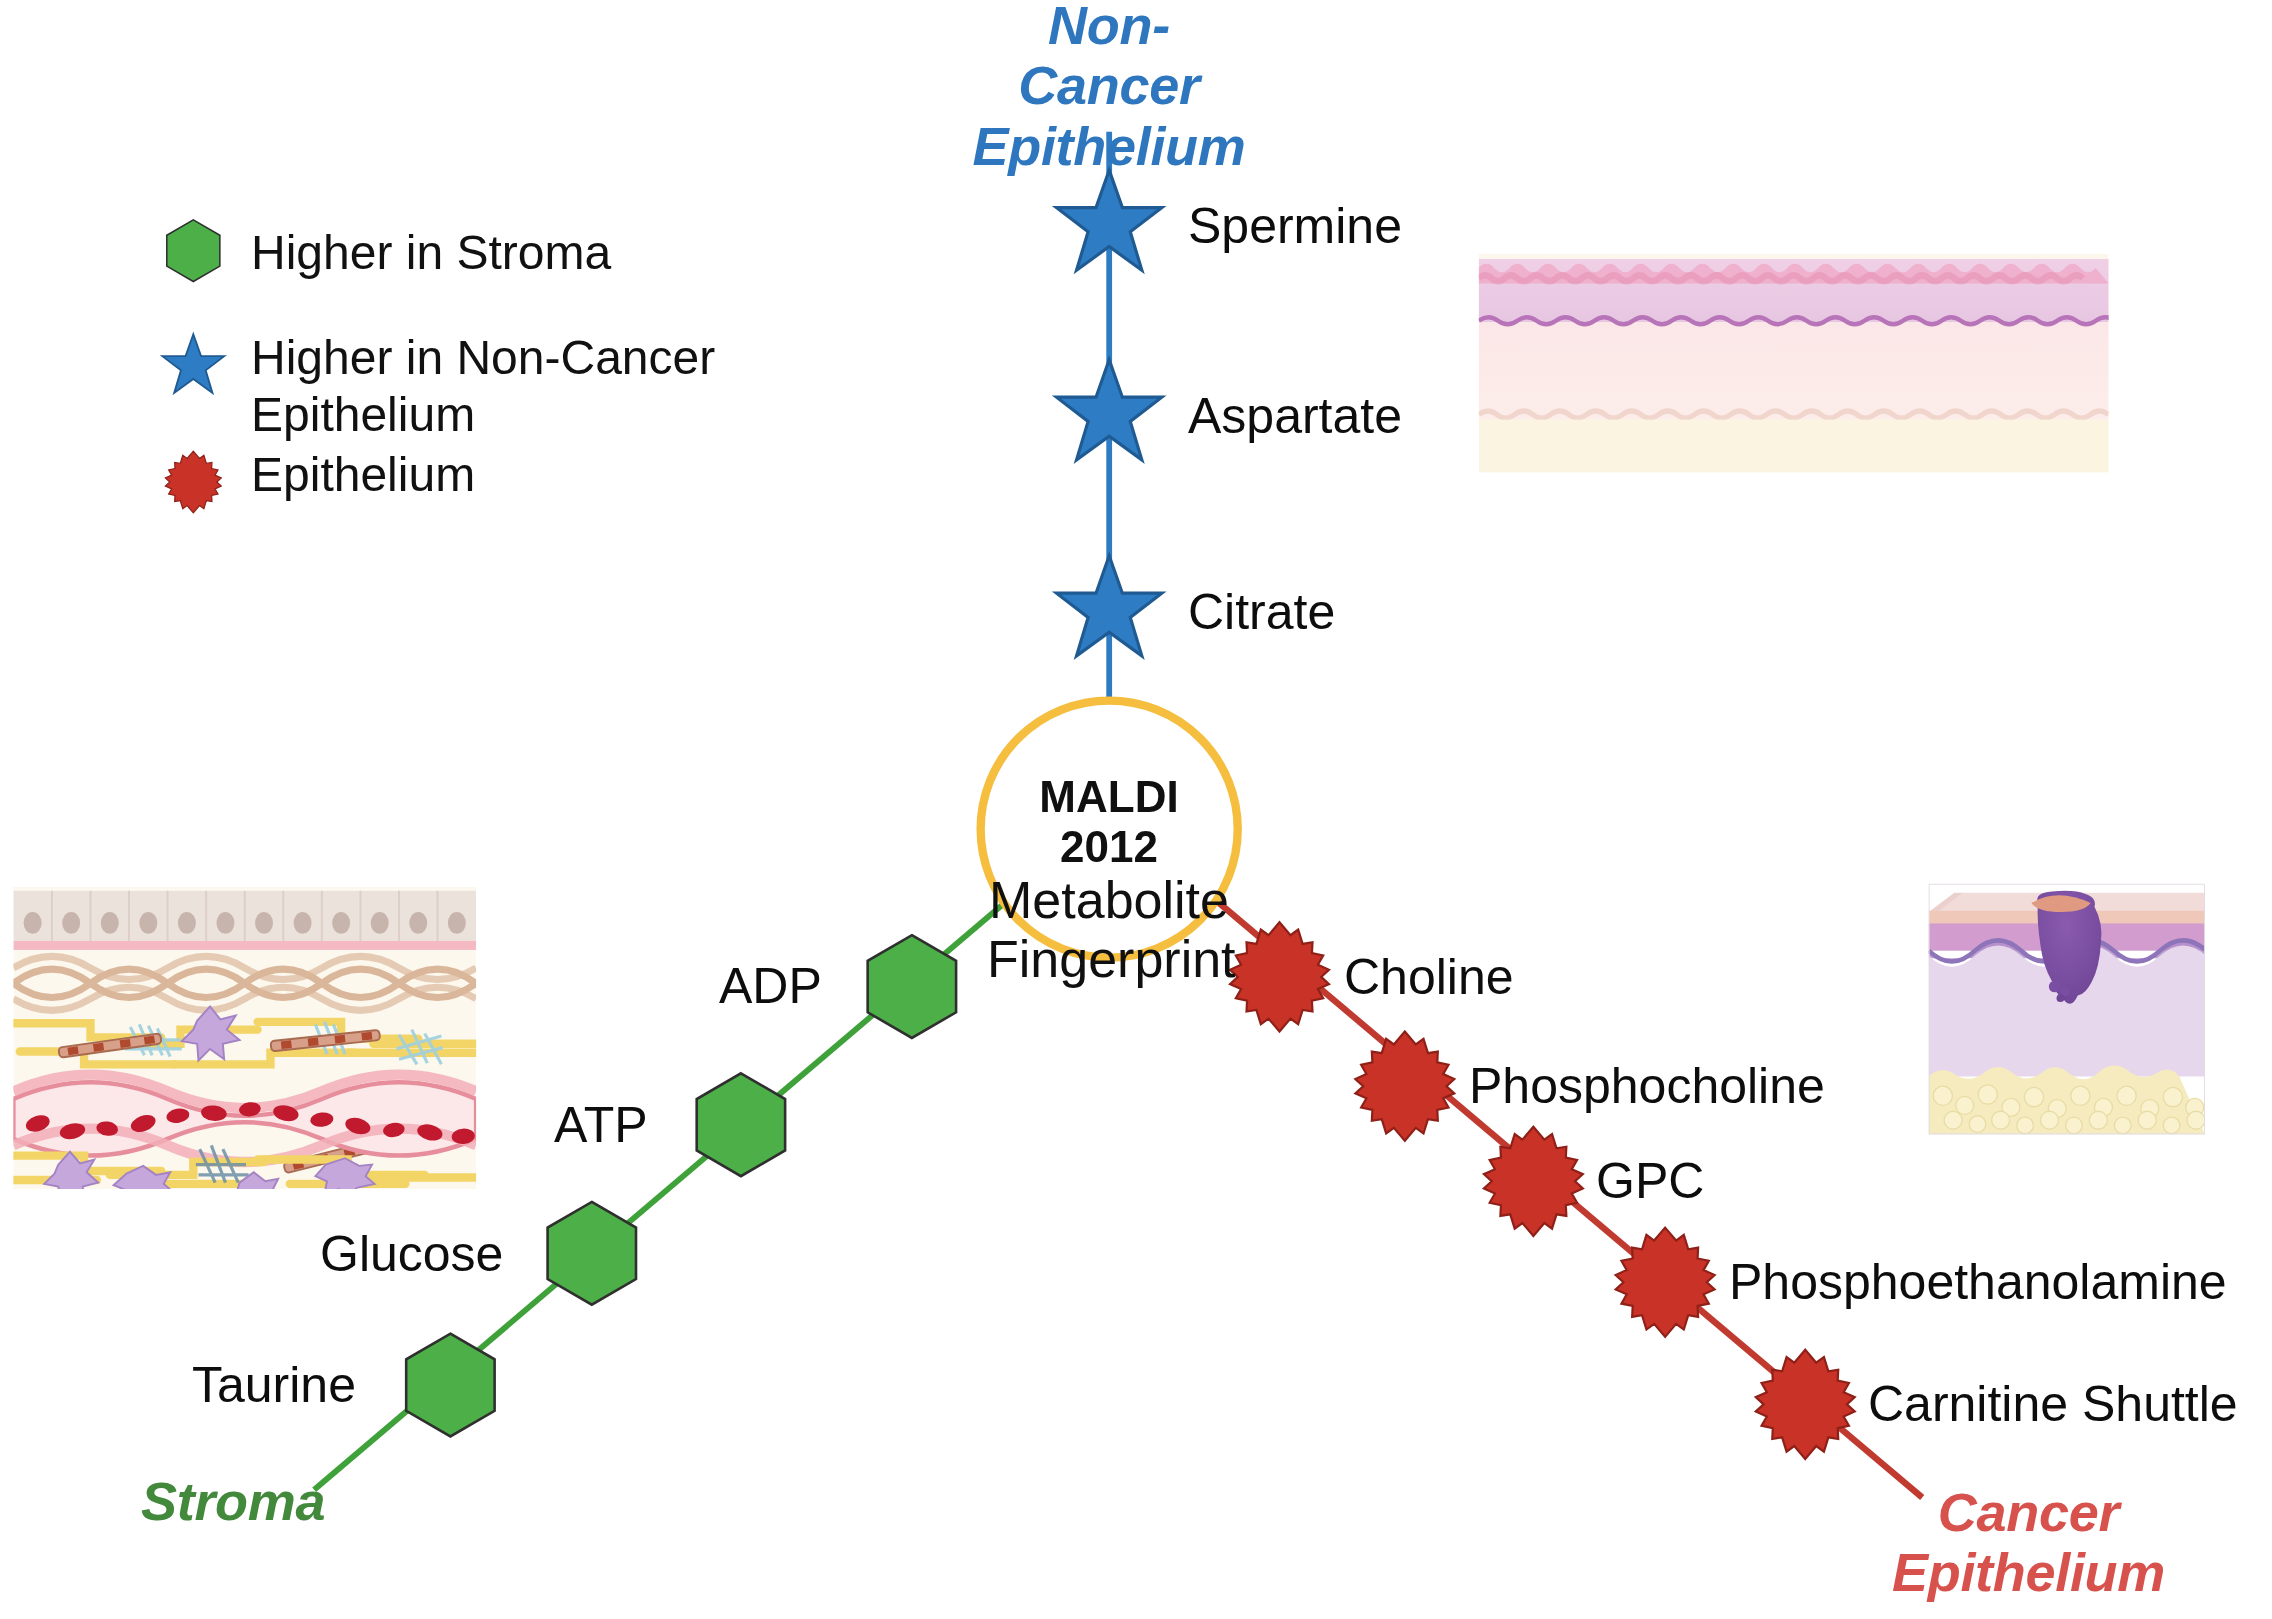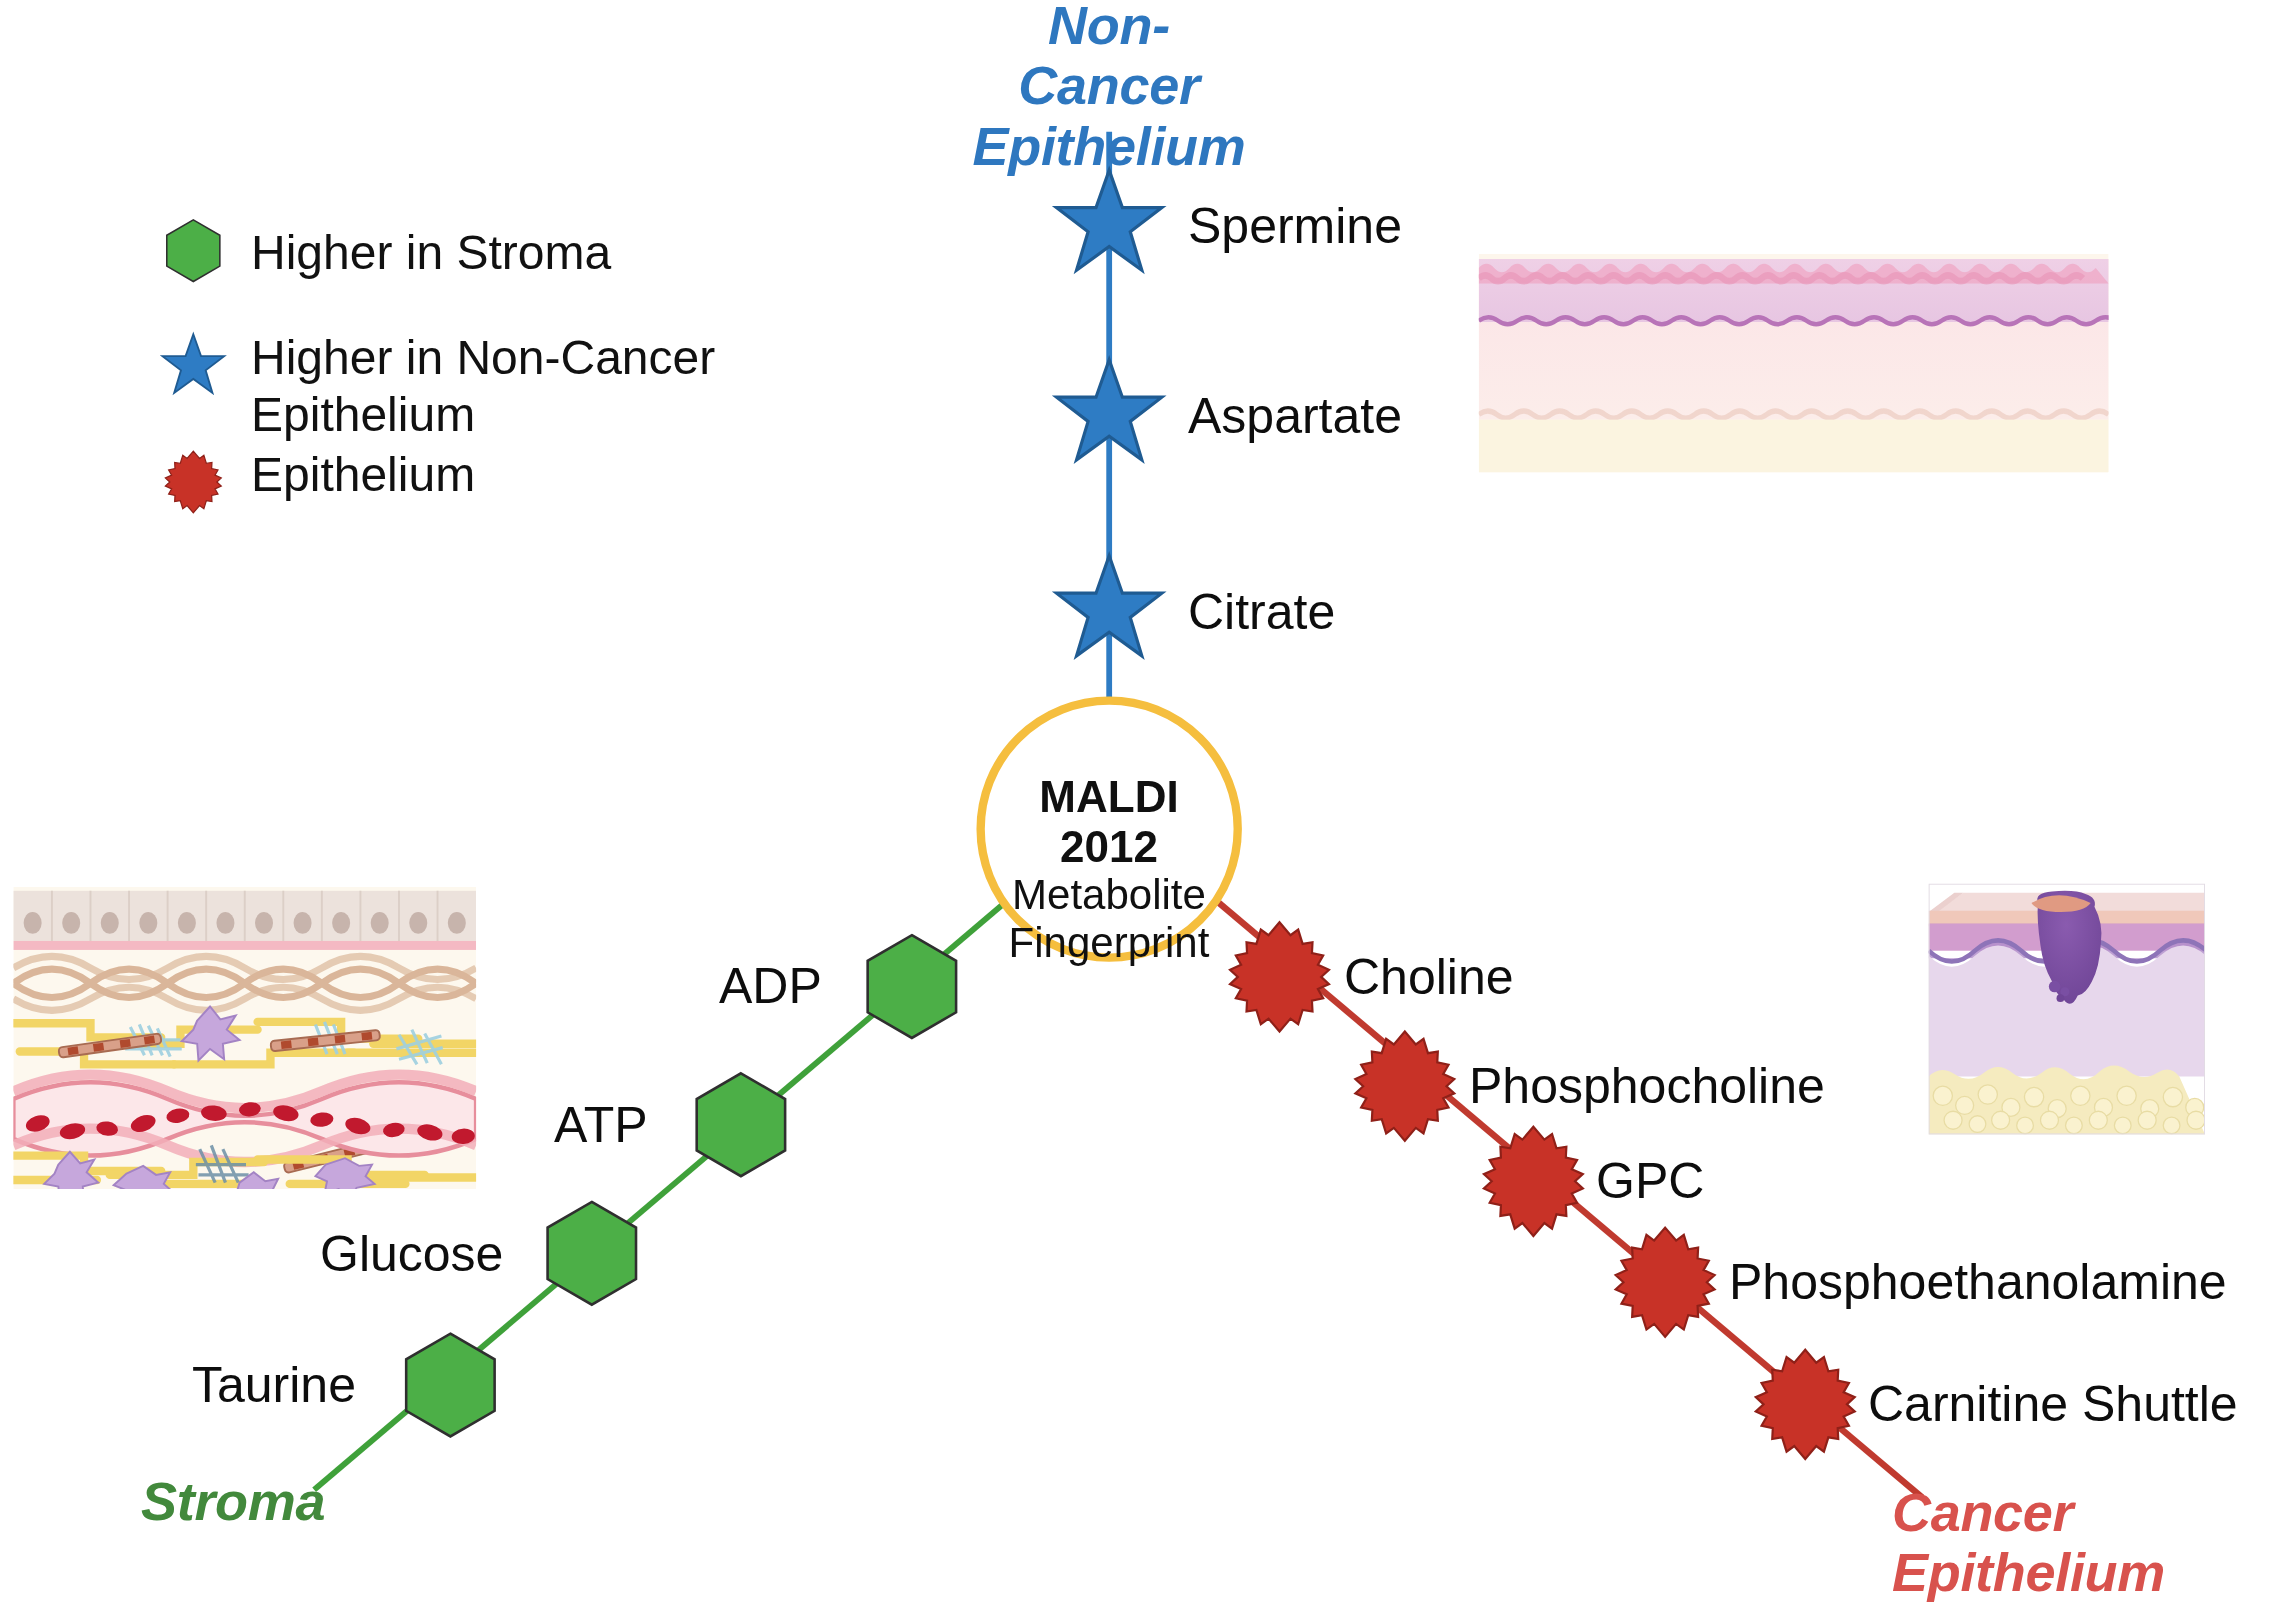--- a/index.html
+++ b/index.html
@@ -5,26 +5,26 @@
   html,body{margin:0;padding:0;background:#ffffff;}
   body{
     font-family:"Liberation Sans", sans-serif;
     width:2273px;height:1619px;position:relative;overflow:hidden;
   }
   #stage{position:absolute;left:0;top:0;width:1903px;height:1619px;}
   svg.layer{position:absolute;left:0;top:0;width:2273px;height:1619px;}
 
   .lbl{position:absolute;color:#0d0d0d;font-size:50px;line-height:1.08;white-space:nowrap;}
   .lbl-legend{position:absolute;color:#111;font-size:48px;line-height:1.18;}
-  .branch-title{position:absolute;font-weight:bold;font-style:italic;font-size:54px;line-height:1.12;letter-spacing:-0.3px;}
+  .branch-title{position:absolute;font-weight:bold;font-style:italic;font-size:54px;line-height:1.12;letter-spacing:-0.3px;text-align:center;}
   .t-blue{color:#2E77BF;}
   .t-green{color:#42893C;}
   .t-red{color:#D8524D;margin-left:40px;}
   .hub-t1{font-weight:bold;font-size:44px;}
-  .hub-t2{font-size:42px;}
+  .hub-t2{font-size:52px;}
   .hub{position:absolute;text-align:center;color:#101010;line-height:1.13;margin-top:6px;}
 </style>
 </head>
 <body>
 
 <div id="stage">
 
   <svg class="layer" viewBox="0 0 3535 2519">
     <defs>
 

